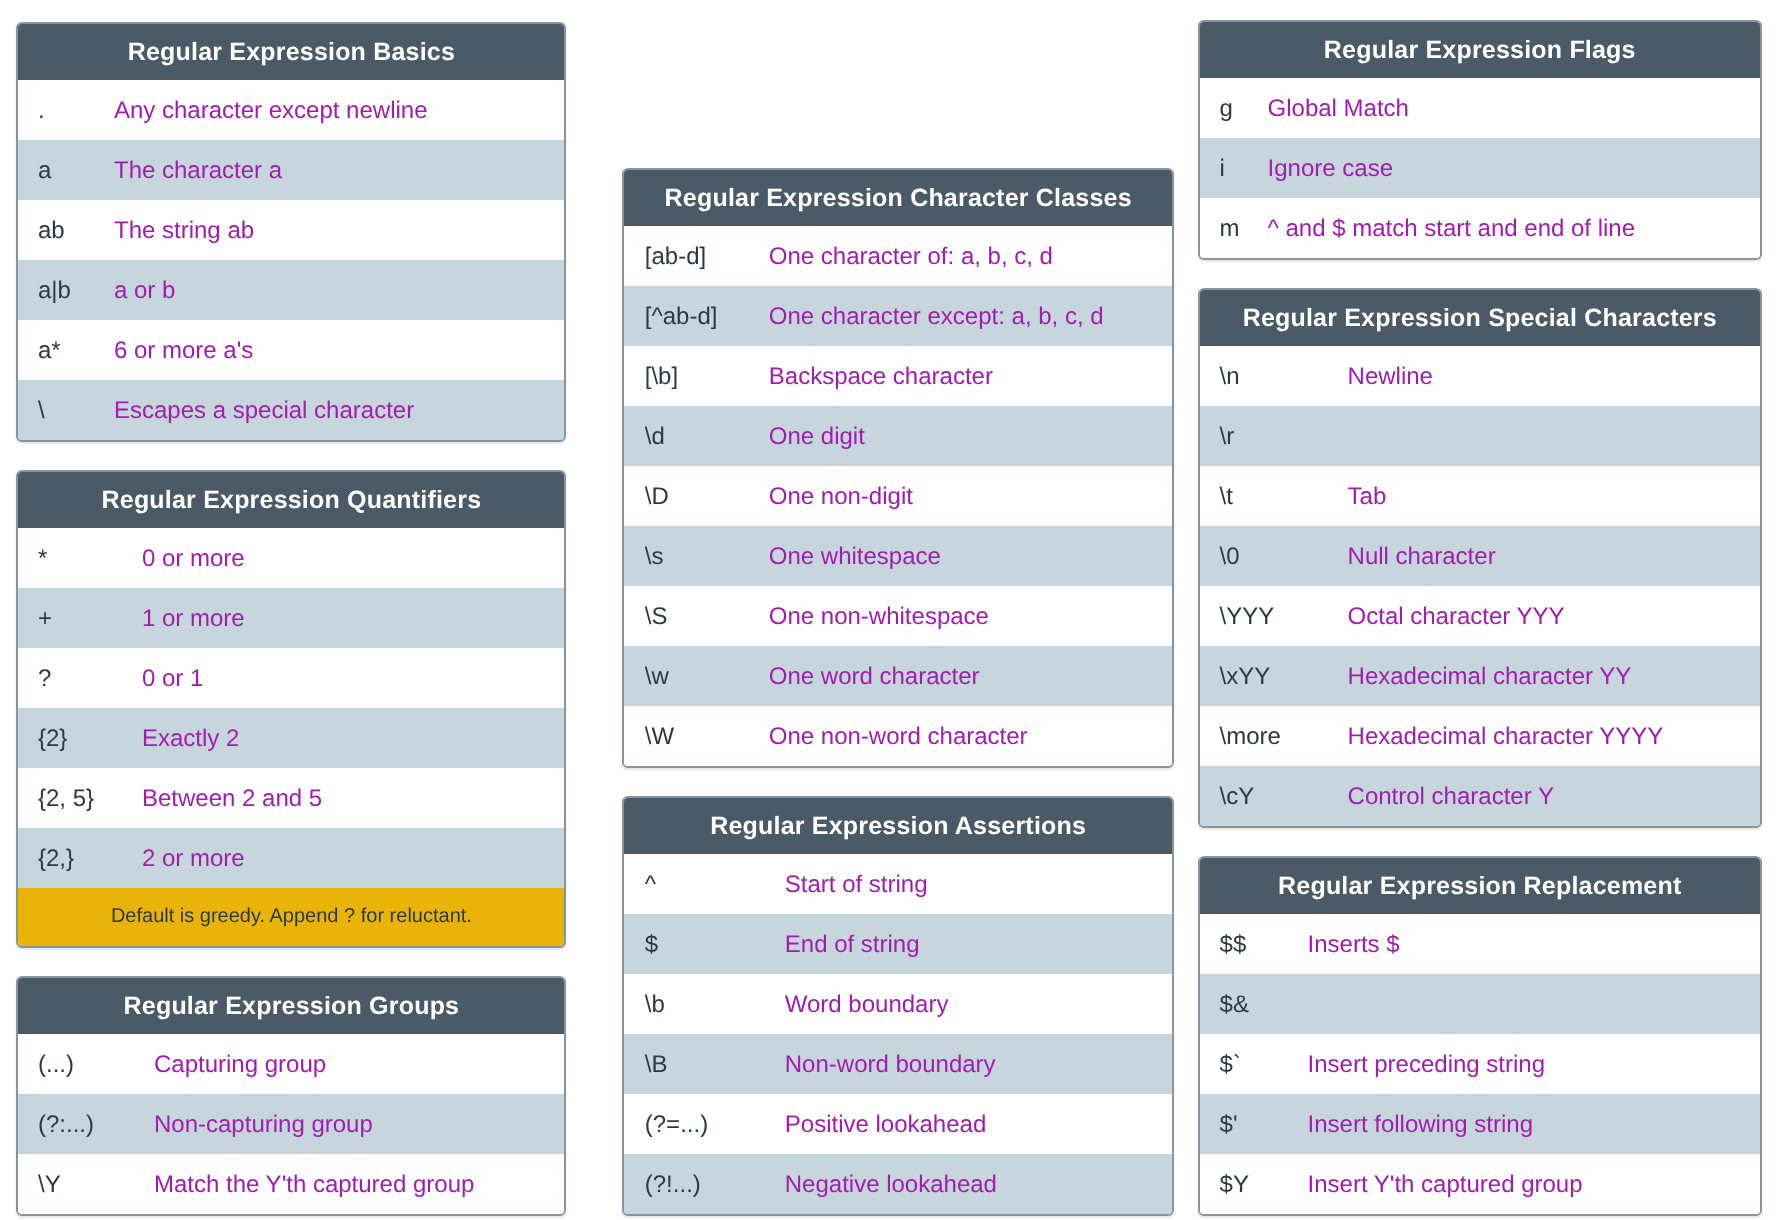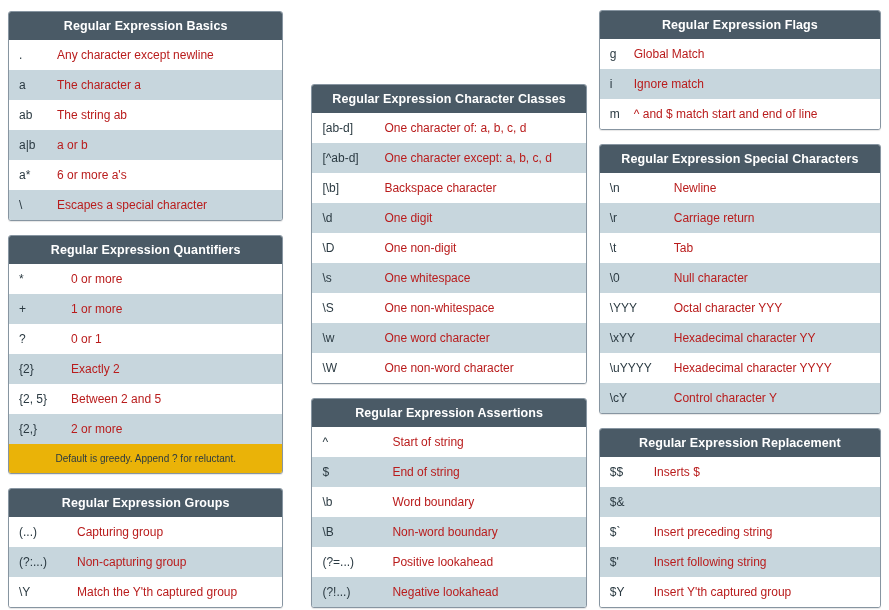--- a/index.html
+++ b/index.html
@@ -60,21 +60,21 @@
     box-sizing: border-box;
   }
   .row.odd { background: #ffffff; }
   .row.even { background: #c7d6dd; }
   .row .k {
     flex: 0 0 auto;
     color: #2b3a42;
   }
   .row .v {
     flex: 1 1 auto;
-    color: #b91c1c;
+    color: #a21caf;
   }
   
   .basics .k { width: 38px; }
   .basics .v { }
   .quant .k { width: 52px; }
   .quant .v { text-align: left; }
   .groups .k { width: 58px; }
   .footnote {
     text-align: center;
     padding: 9px 6px;
@@ -248,56 +248,55 @@
     <div class="col col-3">
 
       <div class="card flags">
         <div class="card-title">Regular Expression Flags</div>
         <div class="row odd">
           <span class="k">g</span>
           <span class="v">Global Match</span>
         </div>
         <div class="row even">
           <span class="k">i</span>
-          <span class="v">Ignore match</span>
+          <span class="v">Ignore case</span>
         </div>
         <div class="row odd">
           <span class="k">m</span>
           <span class="v">^ and $ match start and end of line</span>
         </div>
       </div>
 
       <div class="card special">
         <div class="card-title">Regular Expression Special Characters</div>
         <div class="row odd">
           <span class="k">\n</span>
           <span class="v">Newline</span>
         </div>
         <div class="row even">
           <span class="k">\r</span>
-          <span class="v">Carriage return</span>
         </div>
         <div class="row odd">
           <span class="k">\t</span>
           <span class="v">Tab</span>
         </div>
         <div class="row even">
           <span class="k">\0</span>
           <span class="v">Null character</span>
         </div>
         <div class="row odd">
           <span class="k">\YYY</span>
           <span class="v">Octal character YYY</span>
         </div>
         <div class="row even">
           <span class="k">\xYY</span>
           <span class="v">Hexadecimal character YY</span>
         </div>
         <div class="row odd">
-          <span class="k">\uYYYY</span>
+          <span class="k">\more</span>
           <span class="v">Hexadecimal character YYYY</span>
         </div>
         <div class="row even">
           <span class="k">\cY</span>
           <span class="v">Control character Y</span>
         </div>
       </div>
 
       <div class="card replace">
         <div class="card-title">Regular Expression Replacement</div>

